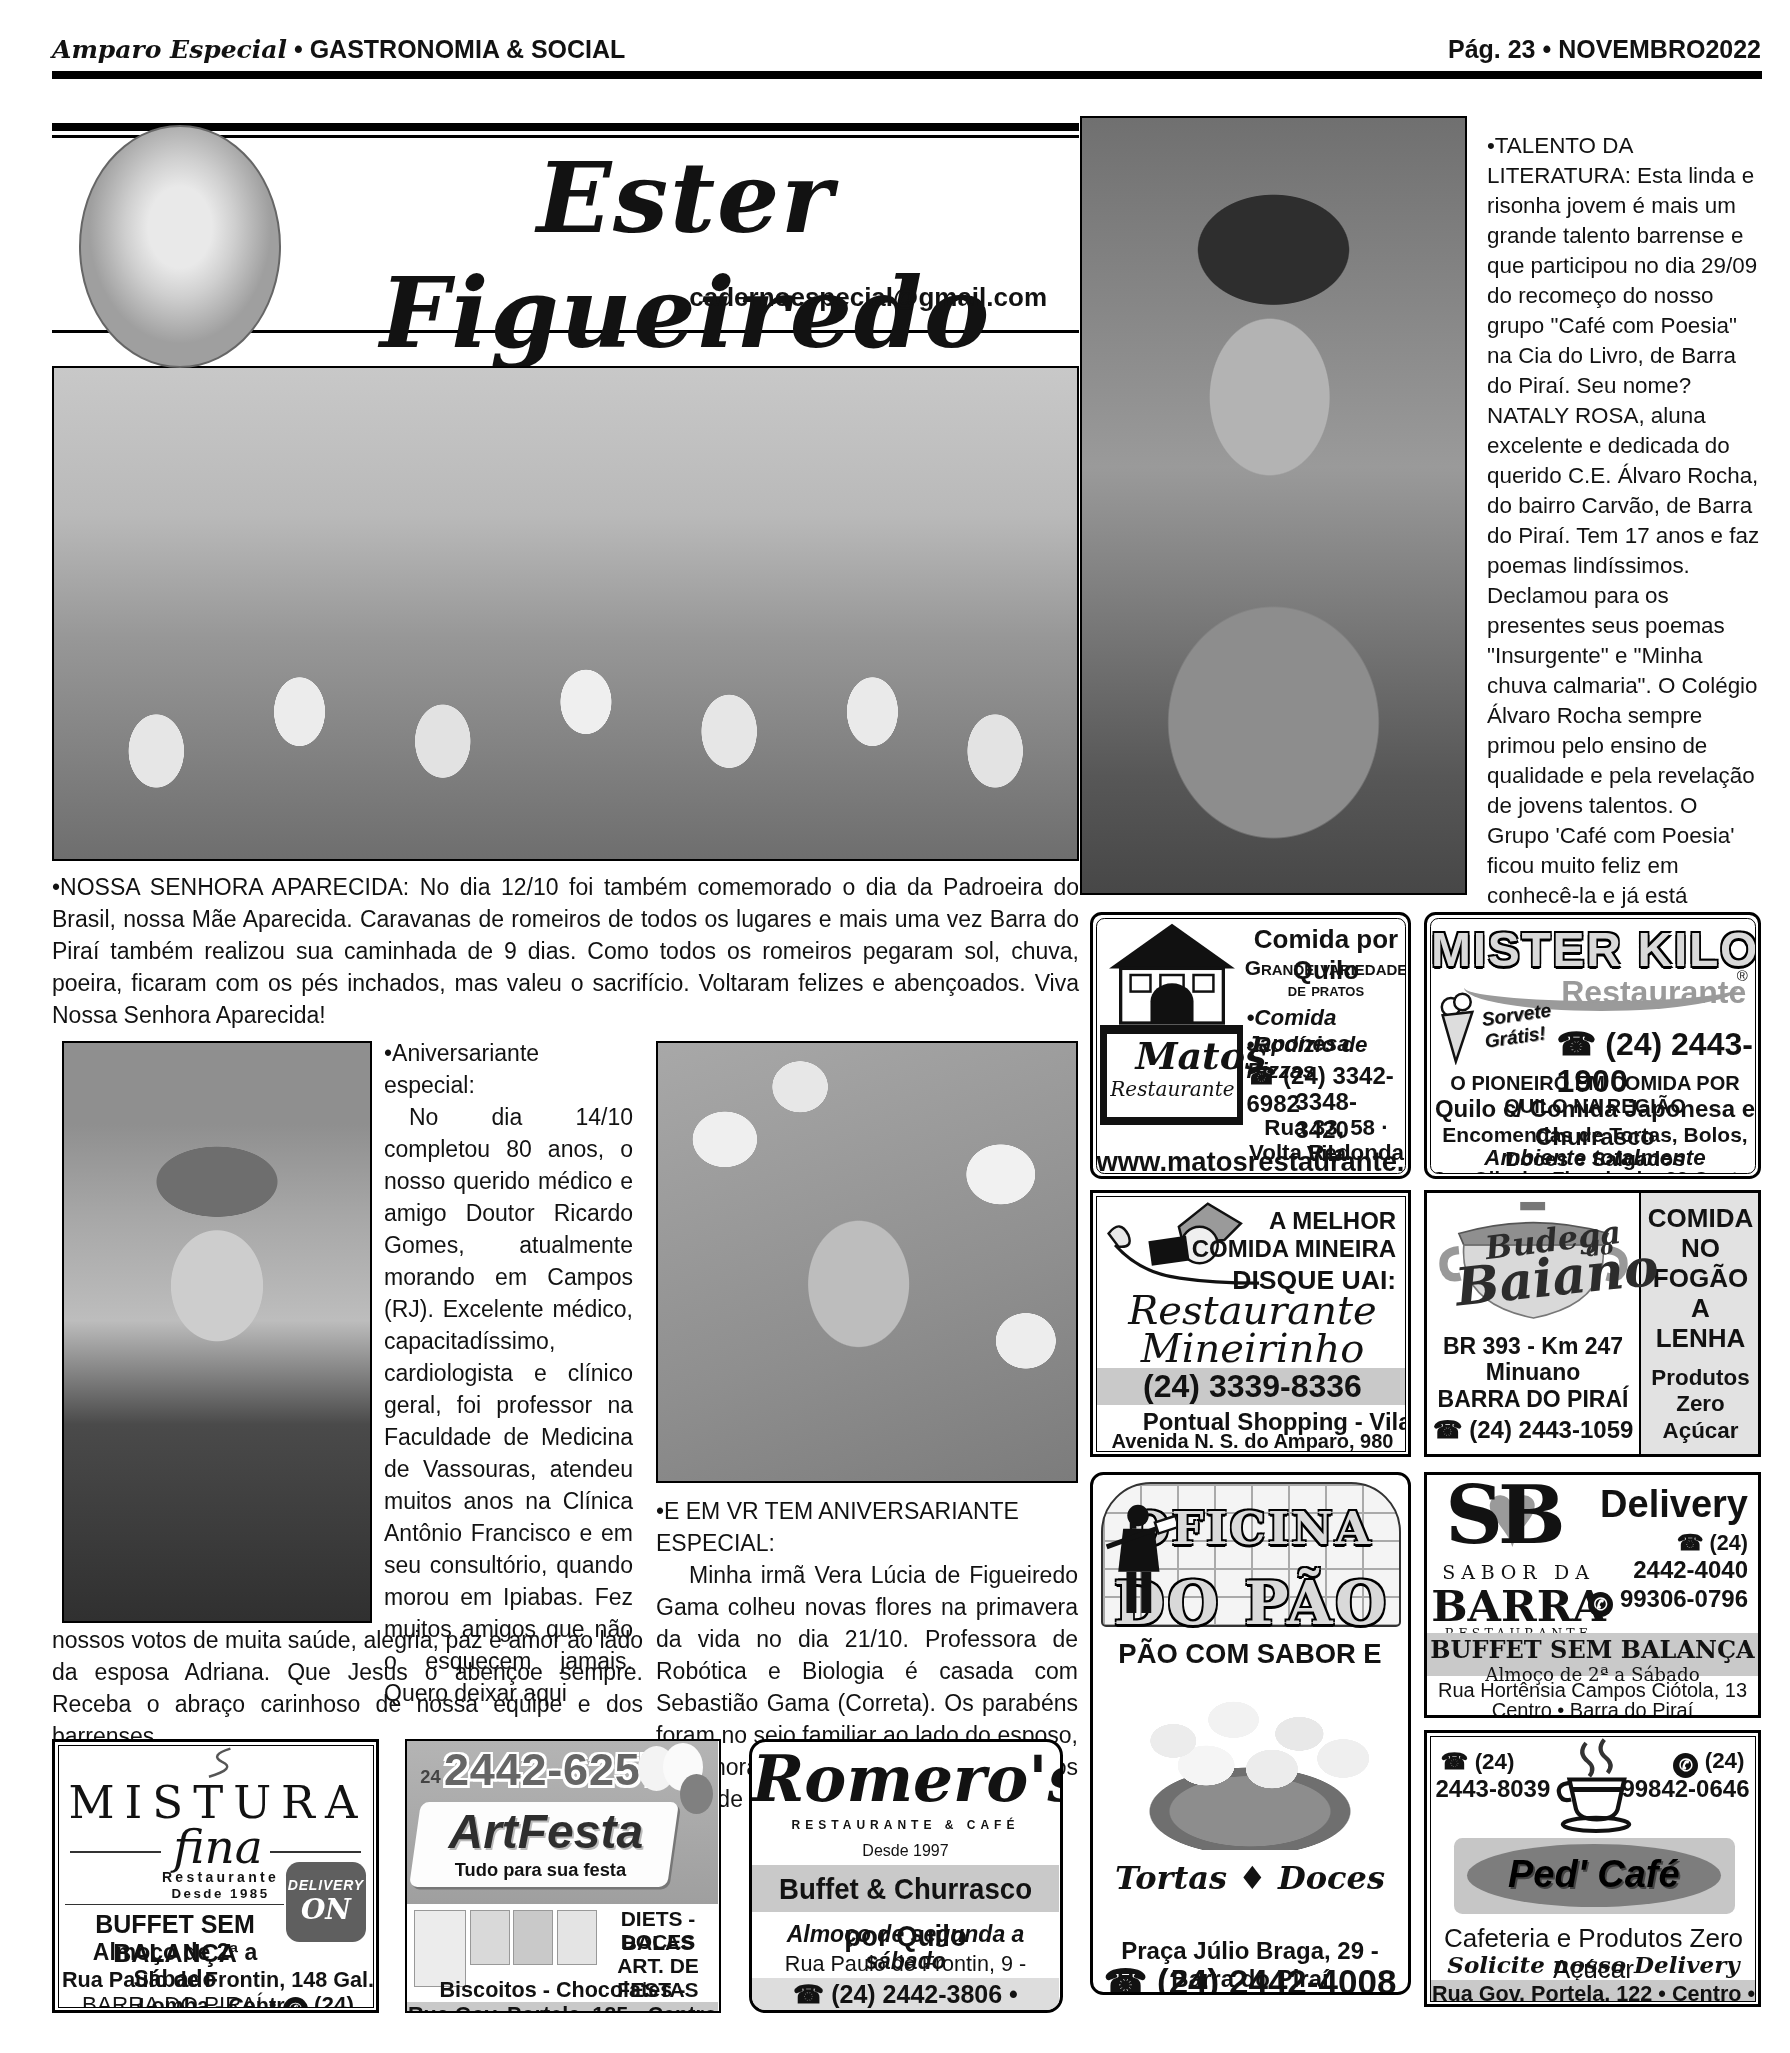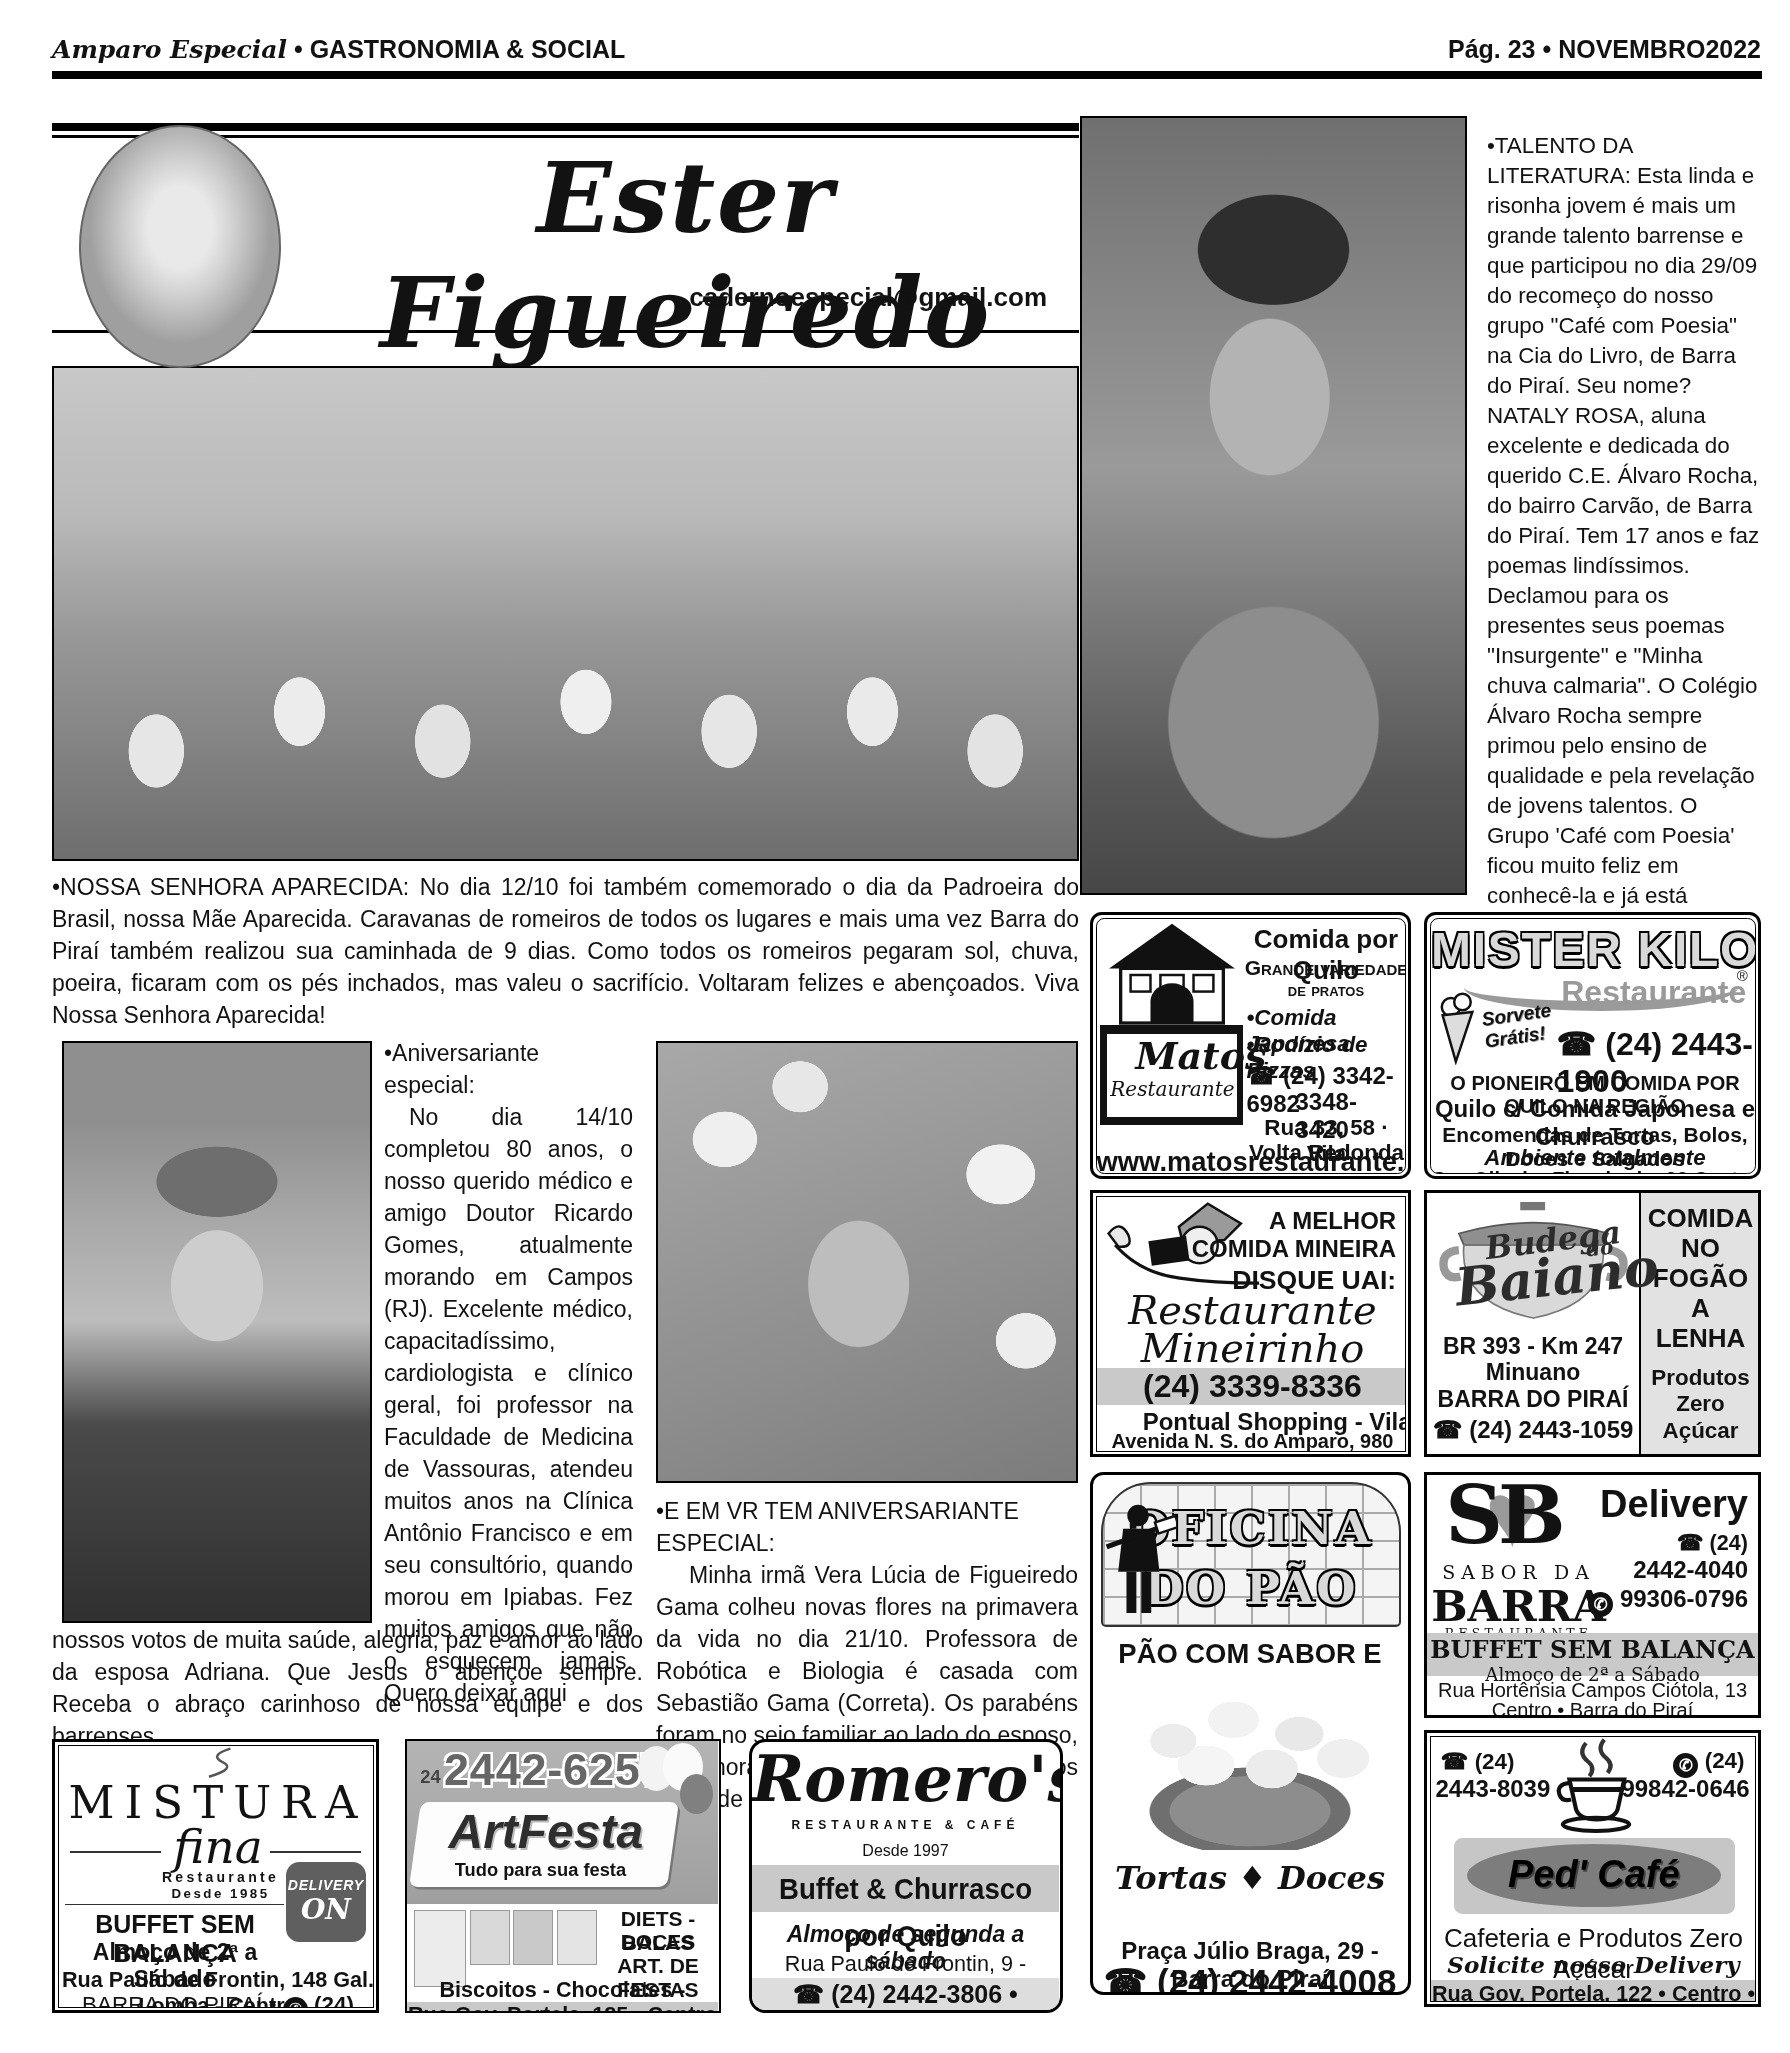--- a/index.html
+++ b/index.html
@@ -207,21 +207,21 @@
       <svg class="abs" style="left:1.7px;top:13.3px;" width="71" height="123" viewBox="0 0 86 148">
         <circle cx="40" cy="22" r="13" fill="#111"></circle>
         <rect x="30" y="30" width="8" height="8" fill="#111"></rect>
         <path d="M22 38 h38 l6 52 h-50 z" fill="#111"></path>
         <rect x="26" y="90" width="12" height="50" fill="#111"></rect>
         <rect x="44" y="90" width="12" height="50" fill="#111"></rect>
         <line x1="2" y1="60" x2="84" y2="30" stroke="#111" stroke-width="6"></line>
         <rect x="62" y="26" width="26" height="14" fill="#fff" stroke="#111" stroke-width="3" transform="rotate(-18 75 33)"></rect>
       </svg>
       <div class="ser b ctr outline-txt" style="margin-top:18.3px;font-size:45px;letter-spacing:2.5px;">OFICINA</div>
-      <div class="ser b ctr outline-txt" style="margin-top:7px;font-size:45px;letter-spacing:2.5px;">DO PÃO</div>
+      <div class="ser b ctr outline-txt" style="margin-top:14px;font-size:59px;letter-spacing:2.5px;">DO PÃO</div>
     </div>
     <div class="abs b ctr" style="left:0;top:163px;width:314px;font-size:27.4px;">PÃO COM SABOR E QUALIDADE</div>
     <div class="abs" style="left:20px;top:199px;width:274px;height:176px;background:
            radial-gradient(38px 28px at 22% 38%,#ececec 0 60%,transparent 61%),
            radial-gradient(42px 30px at 44% 26%,#f2f2f2 0 60%,transparent 61%),
            radial-gradient(40px 28px at 68% 34%,#e8e8e8 0 60%,transparent 61%),
            radial-gradient(43px 32px at 84% 48%,#efefef 0 60%,transparent 61%),
            radial-gradient(47px 33px at 34% 52%,#f5f5f5 0 60%,transparent 61%),
            radial-gradient(43px 32px at 58% 54%,#ececec 0 60%,transparent 61%),
            radial-gradient(133px 58px at 50% 78%,#8d8d8d 0 60%,#6f6f6f 61% 75%,transparent 76%),

